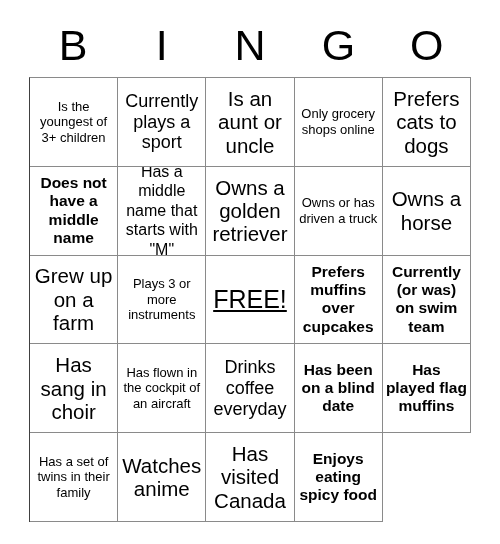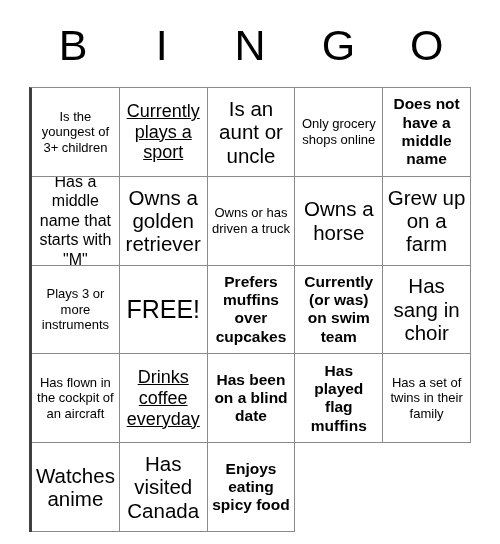--- a/index.html
+++ b/index.html
@@ -45,28 +45,28 @@
     font-weight: 400;
     color: #000000;
     letter-spacing: 0px;
     user-select: none;
   }
 
   
   .grid {
     position: absolute;
     left: 29px;
-    top: 87px;
+    top: 77px;
     width: 442px;
     height: 445px;
     display: grid;
     grid-template-columns: repeat(5, 1fr);
     grid-template-rows: repeat(5, 1fr);
     border-top: 1px solid #8a8a8a;
-    border-left: 3px solid #404040;
+    border-left: 1px solid #404040;
     box-sizing: border-box;
     background: #ffffff;
   }
 
   .cell {
     border-right: 1px solid #8a8a8a;
     border-bottom: 1px solid #8a8a8a;
     box-sizing: border-box;
     display: flex;
     align-items: center;
@@ -82,23 +82,23 @@
     width: 100%;
     line-height: 1.16;
     word-wrap: break-word;
     hyphens: none;
   }
 
   
   .ts-xs  { font-size: 16px; line-height: 1.22; }
   .ts-s   { font-size: 13px;   line-height: 1.20; }
   .ts-m   { font-size: 15.5px; line-height: 1.18; font-weight: bold; }
-  .ts-l   { font-size: 18px;   line-height: 1.15; text-decoration: underline; }
+  .ts-l   { font-size: 18px;   line-height: 1.15; }
   .ts-xl  { font-size: 20.5px; line-height: 1.14; }
-  .ts-free{ font-size: 25px;   line-height: 1.10; }
+  .ts-free{ font-size: 25px;   line-height: 1.10; text-decoration: underline; }
 </style>
 </head>
 <body>
 
 <div class="card">
 
   <div class="header-row">
     <div class="header-letter">B</div>
     <div class="header-letter">I</div>
     <div class="header-letter">N</div>
@@ -111,20 +111,23 @@
         <span class="cell-text ts-s">Is the youngest of 3+ children</span>
       </div>
       <div class="cell">
         <span class="cell-text ts-l">Currently plays a sport</span>
       </div>
       <div class="cell">
         <span class="cell-text ts-xl">Is an aunt or uncle</span>
       </div>
       <div class="cell">
         <span class="cell-text ts-s">Only grocery shops online</span>
+      </div>
+      <div class="cell">
+        <span class="cell-text ts-xl">Prefers cats to dogs</span>
       </div>
       <div class="cell">
         <span class="cell-text ts-m">Does not have a middle name</span>
       </div>
       <div class="cell">
         <span class="cell-text ts-xs">Has a middle name that starts with "M"</span>
       </div>
       <div class="cell">
         <span class="cell-text ts-xl">Owns a golden retriever</span>
       </div>

